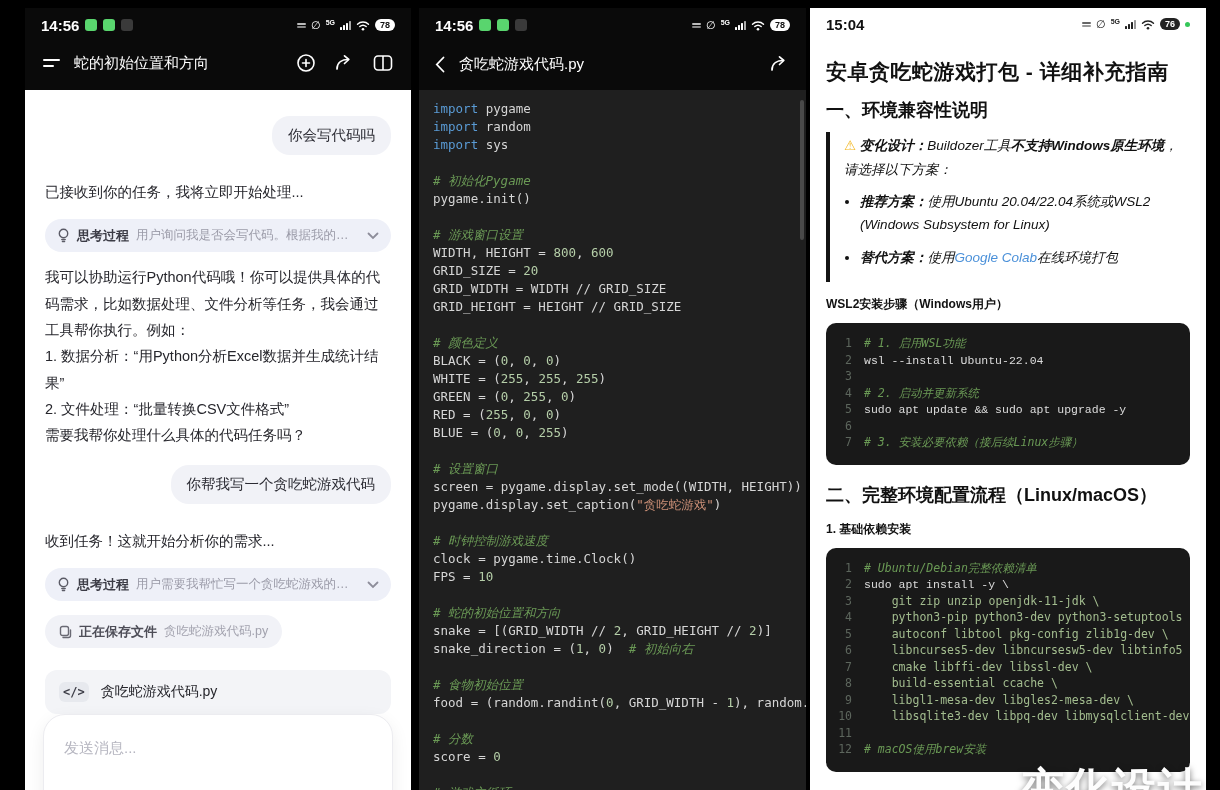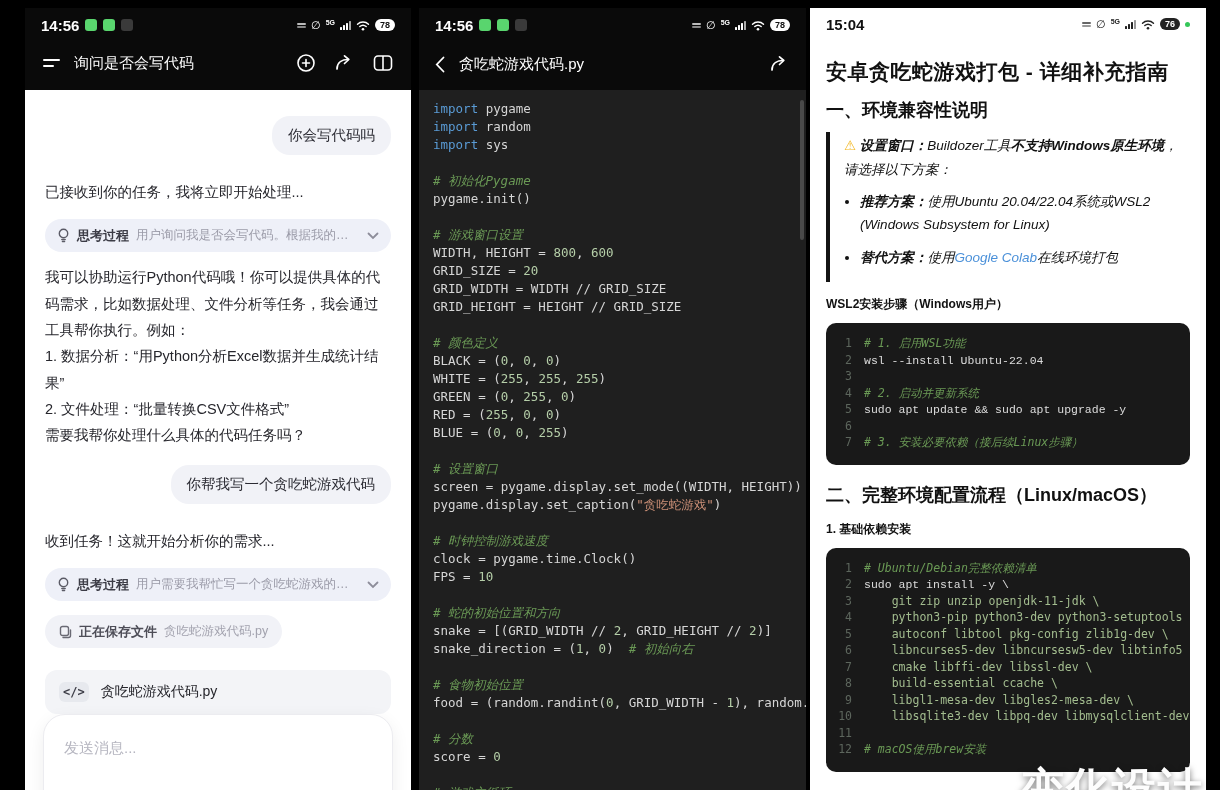--- a/index.html
+++ b/index.html
@@ -145,21 +145,21 @@
           <circle cx="7" cy="9.2" r="1.3" fill="#fff"></circle>
         </svg>
         <span class="battery" style="background:#fff;color:#111">78</span>
       </div>
     </div>
     <div class="s1-header">
       <span class="menu-ic">
           <i></i>
           <i></i>
         </span>
-      <span class="s1-title">询问是否会写代码</span>
+      <span class="s1-title">蛇的初始位置和方向</span>
       <div class="hdr-icons">
         <svg width="20" height="20" viewBox="0 0 20 20">
           <circle cx="10" cy="10" r="8" stroke="#fff" stroke-width="1.6" fill="none"></circle>
           <path d="M10 6.5 V13.5 M6.5 10 H13.5" stroke="#fff" stroke-width="1.6" stroke-linecap="round"></path>
         </svg>
         <svg width="21" height="20" viewBox="0 0 21 20">
           <path d="M3 16 C3 9 8.5 6.5 14 6.5" stroke="#fff" stroke-width="1.7" fill="none" stroke-linecap="round"></path>
           <path d="M10.5 2.8 L14.8 6.5 L10.5 10.5" stroke="#fff" stroke-width="1.7" fill="none" stroke-linecap="round" stroke-linejoin="round"></path>
         </svg>
         <svg width="20" height="18" viewBox="0 0 20 18">
@@ -308,21 +308,21 @@
       <span class="battery" style="background:#222;color:#fff">76</span>
       <span style="width:5px;height:5px;border-radius:50%;background:#35c759;display:inline-block"></span>
     </div>
   </div>
 
   <div class="doc">
     <h1>安卓贪吃蛇游戏打包 - 详细补充指南</h1>
     <h2>一、环境兼容性说明</h2>
 
     <div class="bq">
-      <p><span class="t-warn">⚠ </span><span class="t-bi">设置窗口：</span><span class="t-i">Buildozer工具</span><span class="t-bi">不支持Windows原生环境</span><span class="t-i">，请选择以下方案：</span></p>
+      <p><span class="t-warn">⚠ </span><span class="t-bi">变化设计：</span><span class="t-i">Buildozer工具</span><span class="t-bi">不支持Windows原生环境</span><span class="t-i">，请选择以下方案：</span></p>
       <ul>
         <li><span class="t-bi">推荐方案：</span><span class="t-i">使用Ubuntu 20.04/22.04系统或WSL2 (Windows Subsystem for Linux)</span></li>
         <li><span class="t-bi">替代方案：</span><span class="t-i">使用</span><span class="t-link">Google Colab</span><span class="t-i">在线环境打包</span></li>
       </ul>
     </div>
 
     <h3>WSL2安装步骤（Windows用户）</h3>
     <div class="mdcode">
         <div class="cline">
           <span class="ln">1</span>

